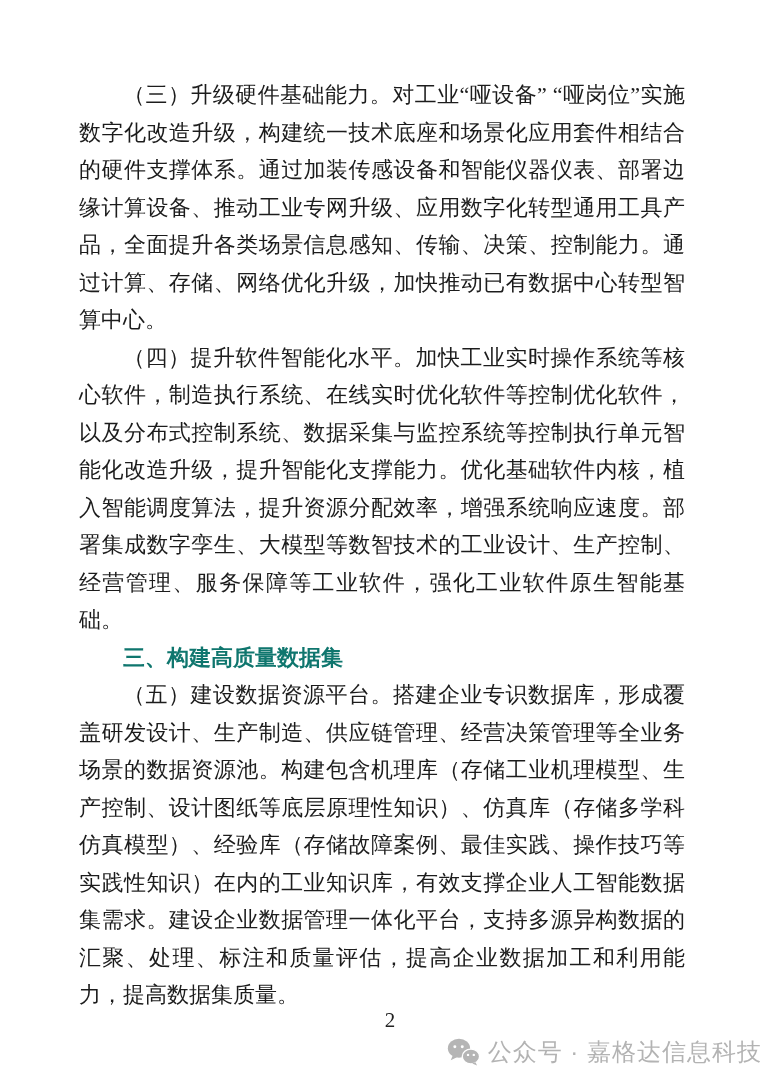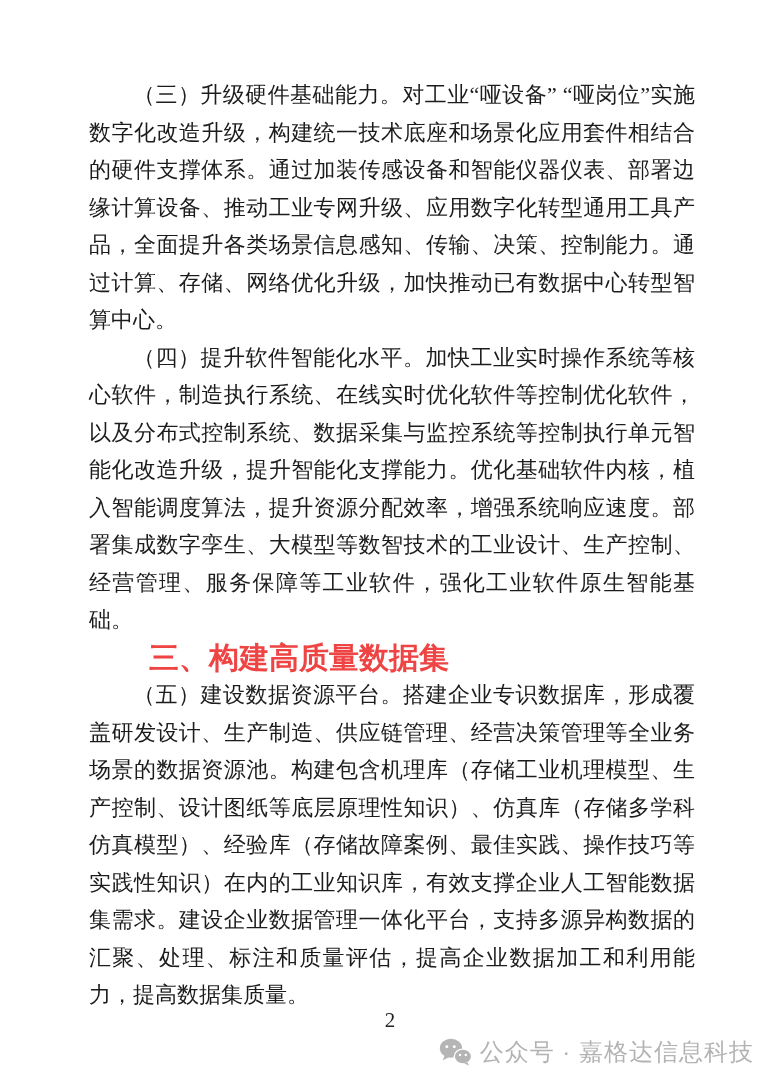--- a/index.html
+++ b/index.html
@@ -9,58 +9,58 @@
   }
   .page {
     position: relative;
     width: 780px;
     height: 1086px;
     background: #ffffff;
     overflow: hidden;
   }
   .content {
     position: absolute;
-    left: 89px;
+    left: 79px;
     top: 76px;
     width: 606px;
   }
   .para {
     margin: 0;
     font-family: "Liberation Serif", "DejaVu Serif", serif;
     font-size: 22px;
     line-height: 37.5px;
     color: #1c1c1c;
     text-align: justify;
     text-justify: inter-character;
     text-indent: 2em;
     word-break: normal;
   }
   .heading {
     margin: 0;
     font-family: "Liberation Sans", "DejaVu Sans", sans-serif;
-    font-size: 30px;
+    font-size: 22px;
     font-weight: bold;
     line-height: 37.5px;
-    color: #ef4444;
+    color: #0f766e;
     text-indent: 2em;
   }
   .page-number {
     position: absolute;
     top: 1008px;
     left: 0;
     width: 780px;
     text-align: center;
     font-family: "Liberation Serif", "DejaVu Serif", serif;
     font-size: 21px;
     color: #222222;
   }
   .watermark {
     position: absolute;
     top: 1036px;
-    right: 26px;
+    right: 18px;
     display: flex;
     align-items: center;
     gap: 8px;
     font-family: "Liberation Sans", "DejaVu Sans", sans-serif;
     font-size: 24px;
     letter-spacing: 1px;
     color: #b3b3b3;
     white-space: nowrap;
   }
   .wechat-icon {

